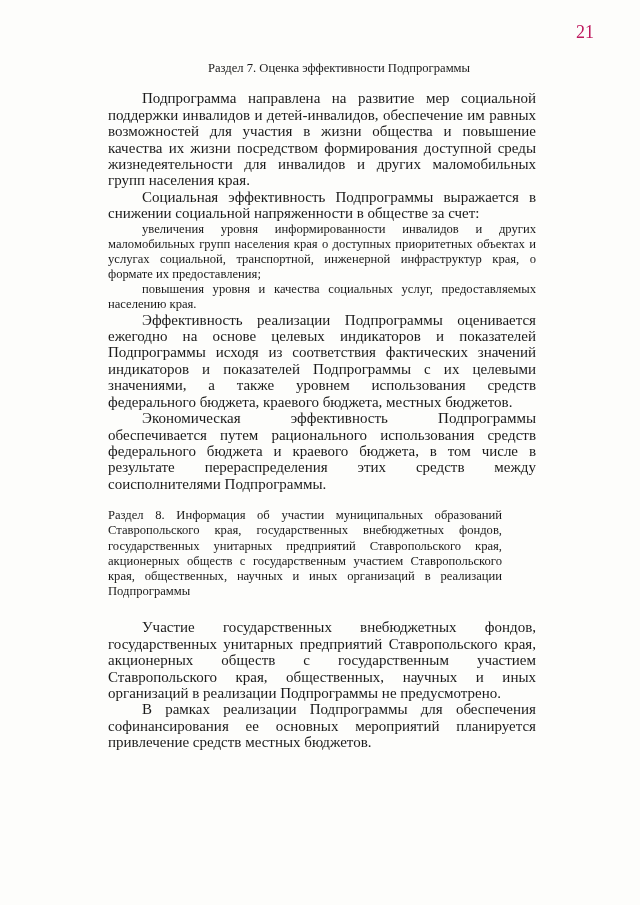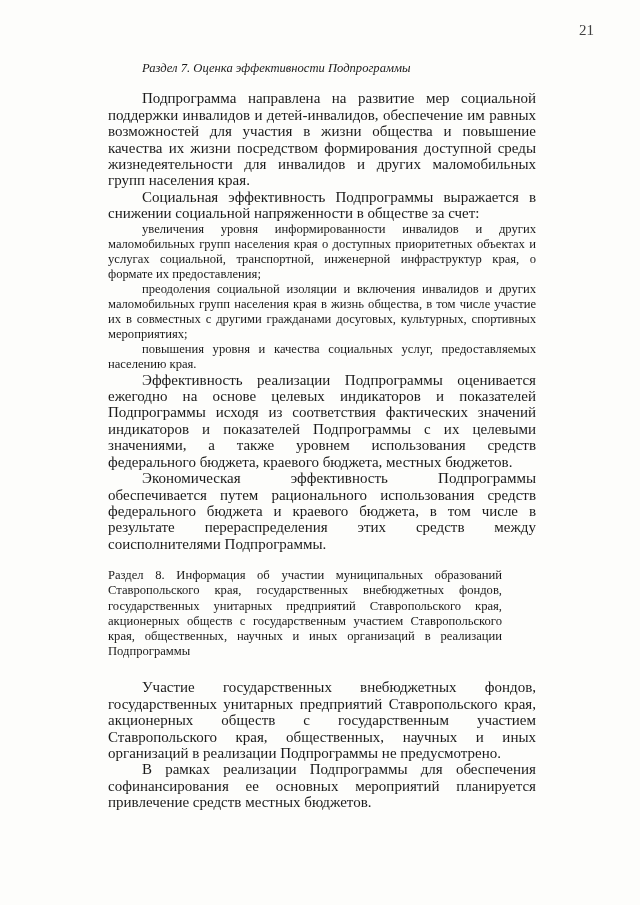--- a/index.html
+++ b/index.html
@@ -19,37 +19,36 @@
     position: absolute;
     top: 0; left: 0;
     width: 640px;
     height: 905px;
     background: #fdfdfb;
   }
   .page-number {
     position: absolute;
     top: 22px;
     right: 46px;
-    font-size: 15px;
+    font-size: 18px;
     font-family: "Liberation Serif", serif;
-    color: #404040;
+    color: #be185d;
   }
   .content {
     position: absolute;
     top: 60px;
     left: 108px;
     width: 428px;
   }
   .heading {
     font-size: 12.6px;
     line-height: 16.4px;
     margin-bottom: 14px;
-    text-align: left;
+    text-align: center;
     text-indent: 34px;
-    font-style: italic;
   }
   p.body-par {
     font-size: 15px;
     line-height: 16.4px;
     margin: 0 0 0 0;
     text-align: justify;
     text-indent: 34px;
     hyphens: manual;
   }
   p.sub-par {
@@ -82,21 +81,20 @@
   <div class="content">
 
     <div class="heading">Раздел 7. Оценка эффективности Подпрограммы</div>
 
     <p class="body-par">Подпрограмма направлена на развитие мер социальной поддержки инвалидов и детей-инвалидов, обеспечение им равных возможностей для участия в жизни общества и повышение качества их жизни посредством формирования доступной среды жизнедеятельности для инвалидов и других маломобильных групп населения края.</p>
 
     <p class="body-par">Социальная эффективность Подпрограммы выражается в снижении социальной напряженности в обществе за счет:</p>
 
     <p class="sub-par">увеличения уровня информированности инвалидов и других маломобильных групп населения края о доступных приоритетных объектах и услугах социальной, транспортной, инженерной инфраструктур края, о формате их предоставления;</p>
 
-    <p class="sub-par">преодоления социальной изоляции и включения инвалидов и других маломобильных групп населения края в жизнь общества, в том числе участие их в совместных с другими гражданами досуговых, культурных, спортивных мероприятиях;</p>
 
 
     <p class="sub-par">повышения уровня и качества социальных услуг, предоставляемых населению края.</p>
 
     <p class="body-par">Эффективность реализации Подпрограммы оценивается ежегодно на основе целевых индикаторов и показателей Подпрограммы исходя из соответствия фактических значений индикаторов и показателей Подпрограммы с их целевыми значениями, а также уровнем использования средств федерального бюджета, краевого бюджета, местных бюджетов.</p>
 
     <p class="body-par">Экономическая эффективность Подпрограммы обеспечивается путем рационального использования средств федерального бюджета и краевого бюджета, в том числе в результате перераспределения этих средств между соисполнителями Подпрограммы.</p>
 
     <div class="spacer-before-sec8"></div>
 

